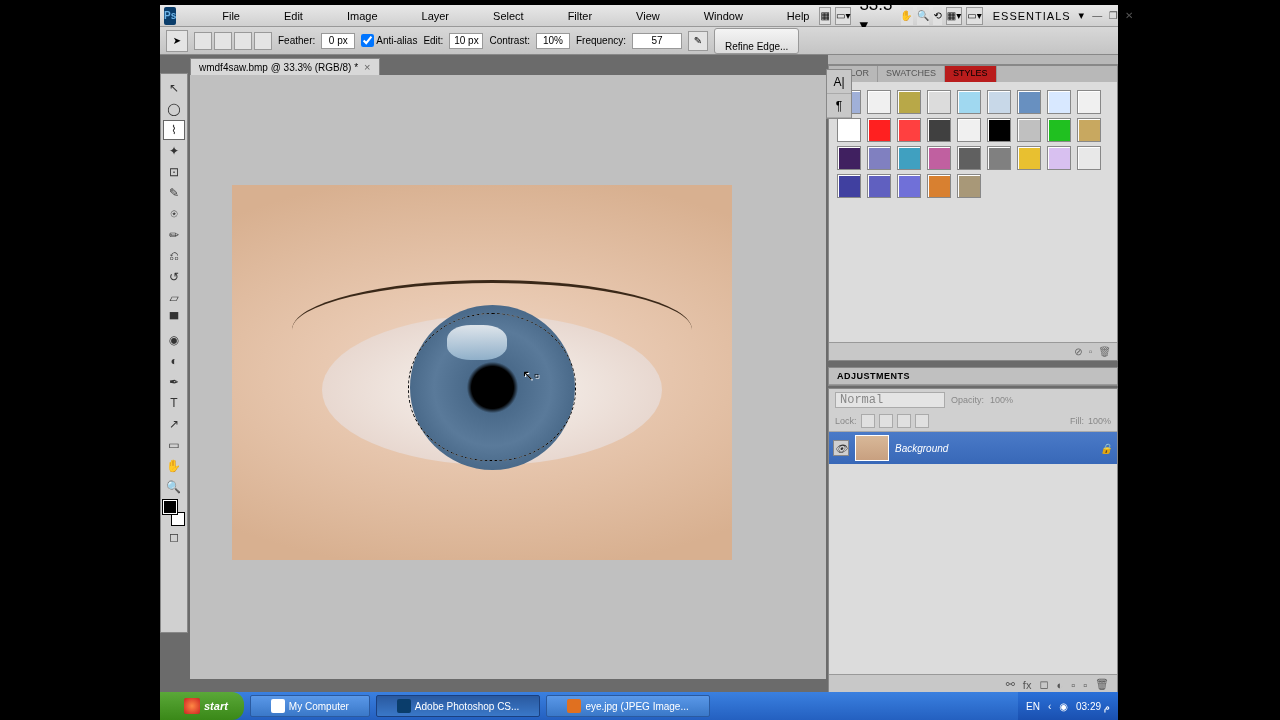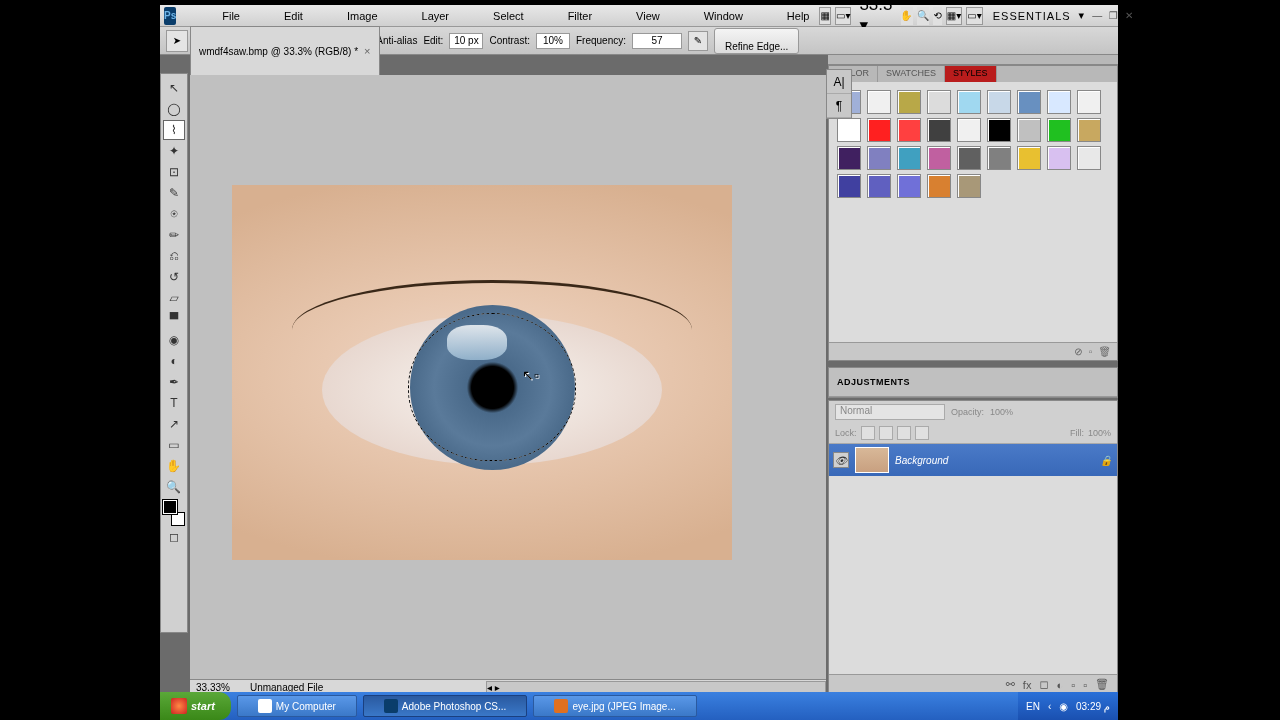--- a/index.html
+++ b/index.html
@@ -25,21 +25,21 @@
 
 .workarea { flex: 1; display: flex; position: relative; background: #6b6b6b; }
 .toolbar { width: 28px; background: #d0d0d0; border-right: 1px solid #888; display: flex; flex-direction: column; align-items: center; padding: 4px 0; gap: 1px; position: absolute; left: 0; top: 18px; height: 560px; border: 1px solid #888; }
 .tool { width: 22px; height: 20px; display: flex; align-items: center; justify-content: center; font-size: 12px; color: #333; cursor: pointer; }
 .tool.active { background: #fff; border: 1px solid #666; }
 .color-swatches { width: 22px; height: 26px; position: relative; margin-top: 2px; }
 .swatch-fg { position: absolute; width: 14px; height: 14px; background: #000; border: 1px solid #fff; outline: 1px solid #000; left: 0; top: 0; }
 .swatch-bg { position: absolute; width: 14px; height: 14px; background: #fff; border: 1px solid #000; right: 0; bottom: 0; }
 
 .tab-strip { position: absolute; left: 30px; top: 0; height: 20px; display: flex; align-items: end; }
-.doc-tab { background: #d8d8d8; border: 1px solid #888; border-bottom: none; padding: 18px 8px; font-size: 10px; display: flex; align-items: center; gap: 6px; }
+.doc-tab { background: #d8d8d8; border: 1px solid #888; border-bottom: none; padding: 2px 8px; font-size: 10px; display: flex; align-items: center; gap: 6px; }
 .tab-close { font-size: 11px; color: #666; }
 
 .canvas-wrap { position: absolute; left: 30px; top: 20px; right: 292px; bottom: 16px; background: #c0c0c0; overflow: hidden; }
 .canvas-scroll { position: absolute; inset: 0; }
 .eye-image { position: absolute; left: 42px; top: 110px; width: 500px; height: 375px; background: radial-gradient(ellipse 400px 200px at 50% 50%, #f0d8c8 0%, #e8c8b0 40%, #d8b090 100%); overflow: hidden; }
 .eye-white { position: absolute; left: 90px; top: 130px; width: 340px; height: 150px; background: radial-gradient(ellipse at center, #f8f4f0 0%, #e8d8d0 70%, #d0b8a8 100%); border-radius: 50%; }
 .iris { position: absolute; left: 178px; top: 120px; width: 165px; height: 165px; background: radial-gradient(circle at center, #000 0%, #000 18%, #4a6a8a 22%, #5a7a9a 50%, #3a5a7a 90%, #2a4a6a 100%); border-radius: 50%; }
 .pupil-highlight { position: absolute; left: 215px; top: 140px; width: 60px; height: 35px; background: linear-gradient(#fff,#a0c0d8); border-radius: 40%; opacity: 0.8; }
 .selection { position: absolute; left: 176px; top: 128px; width: 168px; height: 148px; border: 1.5px dashed #fff; border-radius: 50% 50% 48% 48%; outline: 1.5px dashed #000; outline-offset: -1px; }
 .lashes-top { position: absolute; left: 60px; top: 95px; width: 400px; height: 50px; border-top: 3px solid #3a2818; border-radius: 50% 50% 0 0 / 100% 100% 0 0; }
@@ -55,36 +55,36 @@
 
 .panel { background: #d0d0d0; border: 1px solid #888; margin-left: 0; }
 .panel-tabs { display: flex; background: #b8b8b8; font-size: 9px; height: 16px; }
 .ptab { padding: 2px 8px; border-right: 1px solid #999; color: #555; }
 .ptab.active { background: #b91c1c; color: #000; }
 .styles-grid { display: grid; grid-template-columns: repeat(9, 26px); gap: 4px; padding: 8px; background: #dcdcdc; height: 260px; align-content: start; }
 .style-sw { width: 24px; height: 24px; border: 1px solid #888; box-shadow: inset 1px 1px 0 #fff; }
 .panel-foot { height: 18px; background: #c8c8c8; border-top: 1px solid #999; display: flex; justify-content: flex-end; align-items: center; gap: 6px; padding: 0 6px; font-size: 10px; color: #666; }
 
 .adj-panel { margin-top: 6px; }
-.adj-head { background: #c0c0c0; font-size: 9px; padding: 9px 8px; border-bottom: 1px solid #999; font-weight: bold; letter-spacing: 0.5px; }
+.adj-head { background: #c0c0c0; font-size: 9px; padding: 3px 8px; border-bottom: 1px solid #999; font-weight: bold; letter-spacing: 0.5px; }
 
 .layers-panel { flex: 1; display: flex; flex-direction: column; margin-top: 2px; }
 .layer-controls { display: flex; align-items: center; padding: 3px 6px; font-size: 9px; background: #d0d0d0; gap: 6px; color: #888; }
-.blend-mode { width: 110px; height: 16px; border: 1px solid #aaa; background: #e4e4e4; font-size: 10px; padding: 0 4px; color: #888; }
+.blend-mode { width: 110px; height: 16px; border: 1px solid #aaa; background: #e4e4e4; font-size: 12px; padding: 0 4px; color: #888; font-family: Liberation Mono, monospace; }
 .layer-controls2 { display: flex; align-items: center; padding: 3px 6px; font-size: 9px; background: #d0d0d0; gap: 4px; color: #888; border-bottom: 1px solid #aaa; }
 .lock-btn { width: 14px; height: 14px; border: 1px solid #aaa; background: #e0e0e0; }
 .layer-list { flex: 1; background: #dcdcdc; }
 .layer-row { display: flex; align-items: center; height: 32px; background: linear-gradient(#4a7ac8,#3868b8); color: #fff; font-size: 10px; font-style: italic; padding: 0 4px; gap: 6px; }
 .eye-vis { width: 16px; height: 16px; background: #d0d0d0; border: 1px solid #888; color: #333; display: flex; align-items: center; justify-content: center; font-size: 10px; }
 .layer-thumb { width: 34px; height: 26px; background: linear-gradient(#d8b898, #c8a080); border: 1px solid #fff; }
 .layer-lock { margin-left: auto; font-size: 10px; }
 .layer-foot { height: 20px; background: #c8c8c8; border-top: 1px solid #999; display: flex; justify-content: flex-end; align-items: center; gap: 8px; padding: 0 8px; font-size: 11px; color: #555; }
 
 .taskbar { position: absolute; left: 160px; bottom: 0; width: 958px; height: 28px; background: linear-gradient(#3a80e0,#2460c0); display: flex; align-items: center; font-size: 11px; color: #fff; }
-.start-btn { height: 28px; padding: 0 16px 0 11px; background: linear-gradient(#5aa838,#3a8818); display: flex; align-items: center; gap: 4px; font-style: italic; font-weight: bold; border-radius: 0 12px 12px 0; }
+.start-btn { height: 28px; padding: 0 16px 0 24px; background: linear-gradient(#5aa838,#3a8818); display: flex; align-items: center; gap: 4px; font-style: italic; font-weight: bold; border-radius: 0 12px 12px 0; }
 .start-orb { width: 16px; height: 16px; background: radial-gradient(#f84,#c22); border-radius: 2px; }
 .task-btn { height: 22px; padding: 0 20px; margin-left: 6px; background: linear-gradient(#5a98e8,#3a78c8); border: 1px solid #2a5aa0; border-radius: 2px; display: flex; align-items: center; gap: 4px; font-size: 10px; }
 .task-btn.active { background: linear-gradient(#2a5aa0,#3a78c8); border-color: #1a4080; }
 .task-icon { width: 14px; height: 14px; background: #fff; border-radius: 2px; }
 .tray { margin-left: auto; display: flex; align-items: center; gap: 8px; padding: 0 8px; font-size: 10px; background: linear-gradient(#2a70d8,#1a50b0); height: 28px; }
 </style>
 </head>
 <body>
 
 <div class="app-window">
@@ -185,25 +185,20 @@
           <div class="lashes-top"></div>
           <div class="eye-white"></div>
           <div class="iris"></div>
           <div class="pupil-highlight"></div>
           <div class="selection"></div>
           <div class="cursor-arrow">↖▫</div>
         </div>
       </div>
     </div>
 
-    <div class="statusbar">
-      <span>33.33%</span>
-      <span>Unmanaged File</span>
-      <div class="hscroll">◂ ▸</div>
-    </div>
 
     <div class="panels">
       <div class="panel-handle"></div>
       <div class="mini-strip">
         <div class="mini-btn">A|</div>
         <div class="mini-btn">¶</div>
       </div>
 
       <div class="panel">
         <div class="panel-tabs">

